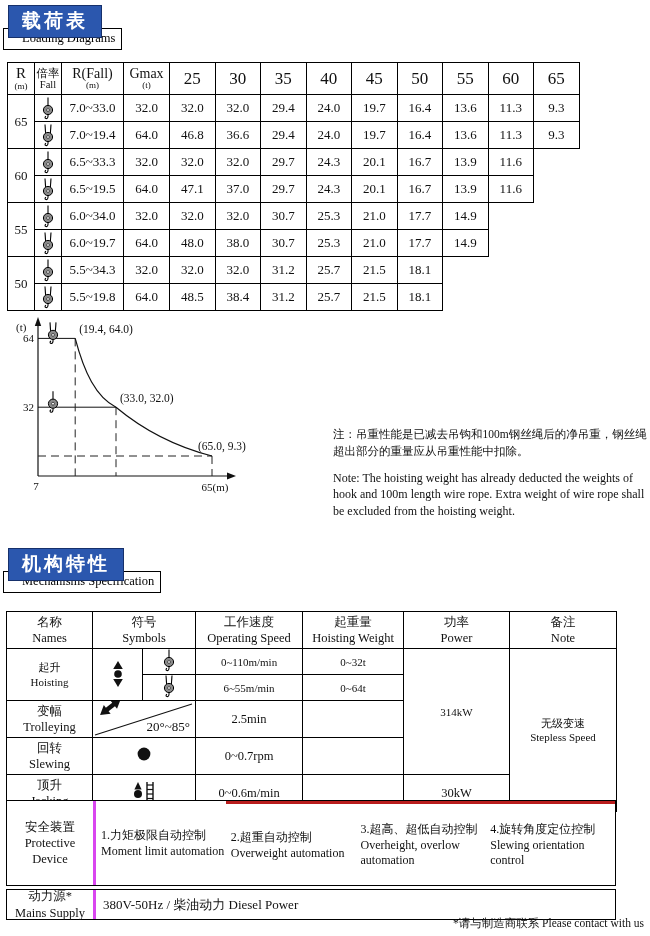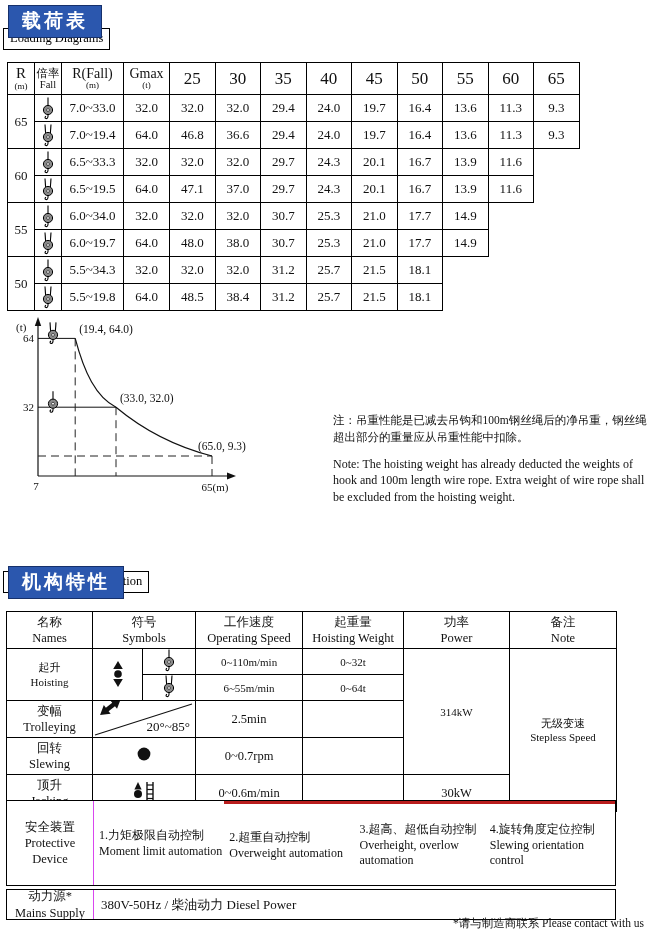--- a/index.html
+++ b/index.html
@@ -9,55 +9,55 @@
     overflow:hidden;
   }
   
   .blue-box{
     position:absolute;background:#2b57ae;color:#fff;font-weight:bold;
     font-size:19px;letter-spacing:3px;padding:2px 13px 3px 13px;
     border:1px solid #16306b;z-index:3;text-align:center;
   }
   .white-box{
     position:absolute;background:#fff;border:1px solid #000;color:#000;
-    font-size:12.5px;padding:2px 6px 3px 6px;z-index:2;white-space:nowrap;
+    font-size:12.5px;padding:2px 6px 3px 18px;z-index:2;white-space:nowrap;
   }
   
   table{border-collapse:collapse;table-layout:fixed;}
   .load{position:absolute;left:7px;top:62px;width:571px;}
   .load th,.load td{border:1px solid #000;text-align:center;padding:0;font-weight:normal;}
   .load thead th{height:31px;}
   .load tbody td{height:26px;font-size:13px;}
   .load td.void{border:none;}
   .h-main{font-size:15px;line-height:1.05;}
   .h-sub{font-size:9px;line-height:1;}
   .rad-h{font-size:17px;}
   .radius-cell{font-size:15px;}
   .fall-cell svg{display:block;margin:0 auto;}
   
   #chart{position:absolute;left:8px;top:310px;}
   #chart text{font-family:"Liberation Serif","DejaVu Serif",serif;fill:#111;}
   
-  .notes{position:absolute;left:333px;top:412px;width:314px;}
+  .notes{position:absolute;left:333px;top:426px;width:314px;}
   .notes p{margin:0 0 9px 0;}
   .note-cn{font-size:11.5px;line-height:1.5;}
   .note-en{font-size:12px;line-height:1.4;}
   
   .mech{position:absolute;left:6px;top:611px;width:610px;}
   .mech th,.mech td{border:1px solid #000;text-align:center;padding:0;font-weight:normal;font-size:12.5px;}
   .mech thead th{height:36px;}
   tr.msub td{height:21px;font-size:11px;}
   tr.mbig td{height:36px;}
   .dual div{line-height:1.3;}
   .sym-trolley{position:relative;}
   .sym-trolley svg{position:absolute;left:0;top:0;width:100%;height:100%;}
   .sym-trolley .angle{position:absolute;right:5px;bottom:2px;font-size:13px;z-index:2;}
   
   .block{position:absolute;left:6px;width:608px;border:1px solid #000;display:flex;background:#fff;}
-  .block .lcol{width:86px;border-right:1px solid #d946ef;display:flex;flex-direction:column;
+  .block .lcol{width:86px;border-right:3px solid #d946ef;display:flex;flex-direction:column;
     align-items:center;justify-content:center;font-size:12.5px;line-height:1.3;text-align:center;}
   .prot-rows{flex:1;display:flex;flex-direction:row;}
   .p-row{flex:1;display:flex;align-items:center;padding-left:5px;font-size:12px;}
   .p-row + .p-row{border-top:3px solid #b91c1c;}
   .mains-val{flex:1;display:flex;align-items:center;padding-left:7px;font-size:13px;}
   .footer{position:absolute;right:6px;top:916px;font-size:11.5px;}
 </style>
 </head>
 <body>
 
@@ -322,21 +322,21 @@
     <line x1="30" y1="146.005" x2="204" y2="146.005" stroke="#222" stroke-width="1" stroke-dasharray="8,5"></line>
     <text x="190" y="140.005" text-anchor="start" font-size="11.5">(65.0, 9.3)</text>
     <path d="M67.19999999999999,28.400000000000006 C76.19999999999999,62.400000000000006 88,87.2 108,97.2 C138,122.2 169,137.005 204,146.005" fill="none" stroke="#111" stroke-width="1.2"></path>
   </svg>
 
 <div class="notes">
   <p class="note-cn">注：吊重性能是已减去吊钩和100m钢丝绳后的净吊重，钢丝绳超出部分的重量应从吊重性能中扣除。</p>
   <p class="note-en">Note: The hoisting weight has already deducted the weights of hook and 100m length wire rope. Extra weight of wire rope shall be excluded from the hoisting weight.</p>
 </div>
 
-<div class="blue-box" style="left:8px;top:548px;margin-top:18px;">机构特性</div>
+<div class="blue-box" style="left:8px;top:548px;">机构特性</div>
 <div class="white-box" style="left:3px;top:571px;">Mechanisms Specification</div>
 
 <table class="mech">
   <colgroup>
     <col style="width:86px">
       <col style="width:50px">
       <col style="width:53px">
       <col style="width:107px">
     <col style="width:101px">
       <col style="width:106px">

